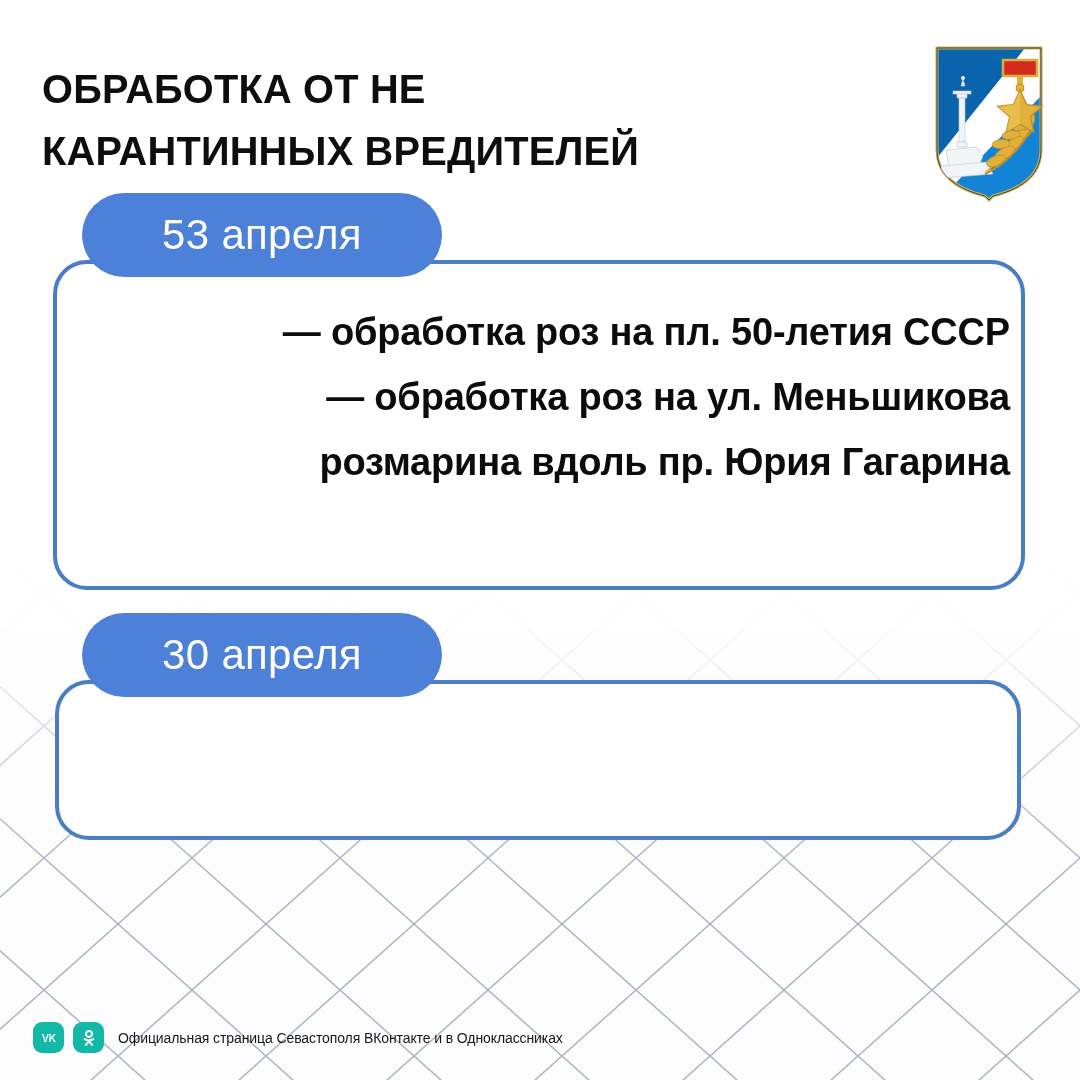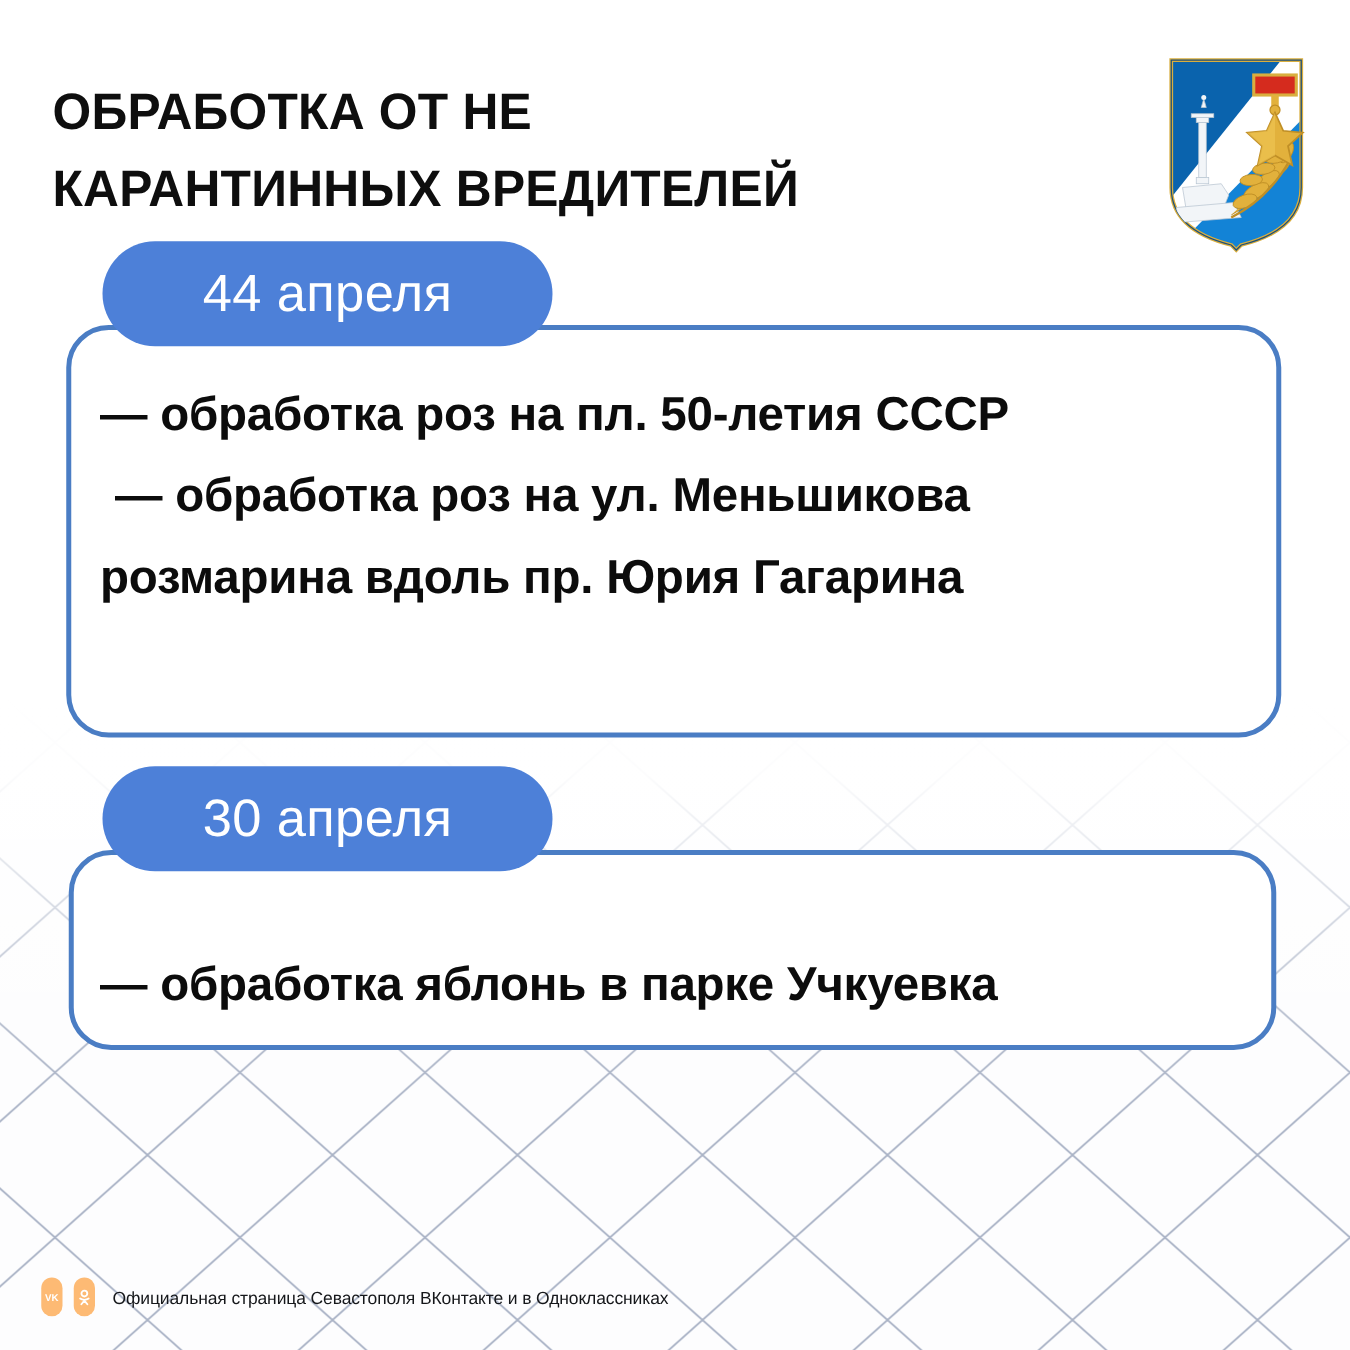--- a/index.html
+++ b/index.html
@@ -115,40 +115,40 @@
 
   .card-body {
     position: absolute;
     z-index: 5;
     color: #0c0c0c;
     font-weight: 700;
     font-size: 38px;
     line-height: 65px;
     letter-spacing: -0.2px;
   }
-  .card-body-1 { left: 80px; top: 286px; width: 930px; }
+  .card-body-1 { left: 80px; top: 286px; width: 930px; text-align: right; }
   .card-body-2 { left: 80px; top: 742px; width: 930px; }
   .card-body .line { display: block; white-space: nowrap; }
   .card-body .line.indent { padding-left: 12px; }
 
   
   .footer {
     position: absolute;
     left: 33px;
     top: 1008px;
     display: flex;
     align-items: center;
     gap: 9px;
     z-index: 5;
   }
   .social-icon {
-    width: 17px;
+    width: 31px;
     height: 31px;
     border-radius: 9px;
-    background: #fdba74;
+    background: #14b8a6;
     display: flex;
     align-items: center;
     justify-content: center;
     flex: 0 0 auto;
   }
   .social-icon svg { display: block; }
   .footer-text {
     margin-left: 5px;
     font-size: 14px;
     color: #15171a;
@@ -246,32 +246,29 @@
           <rect x="104" y="38" width="6" height="10" fill="#e2b13c"></rect>
           <circle cx="107" cy="50" r="4" fill="#e2b13c" stroke="#c08f26" stroke-width="1"></circle>
           <path d="M 107 52 L 113.6 66.6 L 129.2 68.2 L 117.4 78.8 L 120.8 94.2
                    L 107 86.4 L 93.2 94.2 L 96.6 78.8 L 84.8 68.2 L 100.4 66.6 Z" fill="#e2b13c" stroke="#c08f26" stroke-width="1.4"></path>
           <path d="M 107 52 L 107 86.4 L 93.2 94.2 L 96.6 78.8 L 84.8 68.2 L 100.4 66.6 Z" fill="#f0c858" opacity="0.55"></path>
         </g>
       </svg>
     </div>
 
     <div class="card card-1"></div>
-    <div class="badge badge-1">44 апреля</div>
+    <div class="badge badge-1">53 апреля</div>
     <div class="card-body card-body-1">
       <span class="line">— обработка роз на пл. 50-летия СССР</span>
       <span class="line indent">— обработка роз на ул. Меньшикова</span>
       <span class="line">розмарина вдоль пр. Юрия Гагарина</span>
     </div>
 
     <div class="card card-2"></div>
     <div class="badge badge-2">30 апреля</div>
-    <div class="card-body card-body-2">
-      <span class="line">— обработка яблонь в парке Учкуевка</span>
-    </div>
 
     <div class="footer">
       <span class="social-icon">
         <svg width="22" height="22" viewBox="0 0 24 24" xmlns="http://www.w3.org/2000/svg">
           <text x="12" y="16.5" font-family="Liberation Sans, sans-serif" font-size="11" font-weight="700" fill="#ffffff" text-anchor="middle">VK</text>
         </svg>
       </span>
       <span class="social-icon">
         <svg width="22" height="22" viewBox="0 0 24 24" xmlns="http://www.w3.org/2000/svg">
           <circle cx="12" cy="7.6" r="3.3" fill="none" stroke="#ffffff" stroke-width="2.1"></circle>

